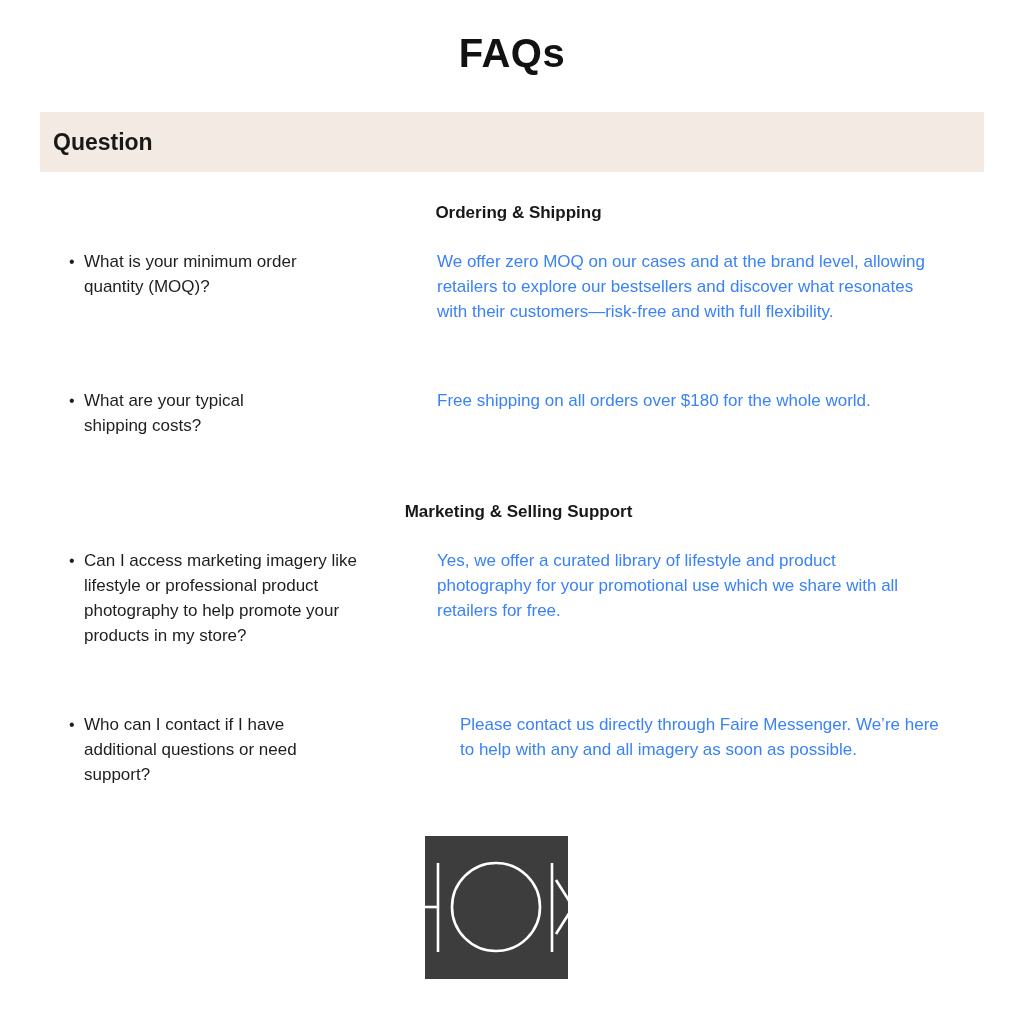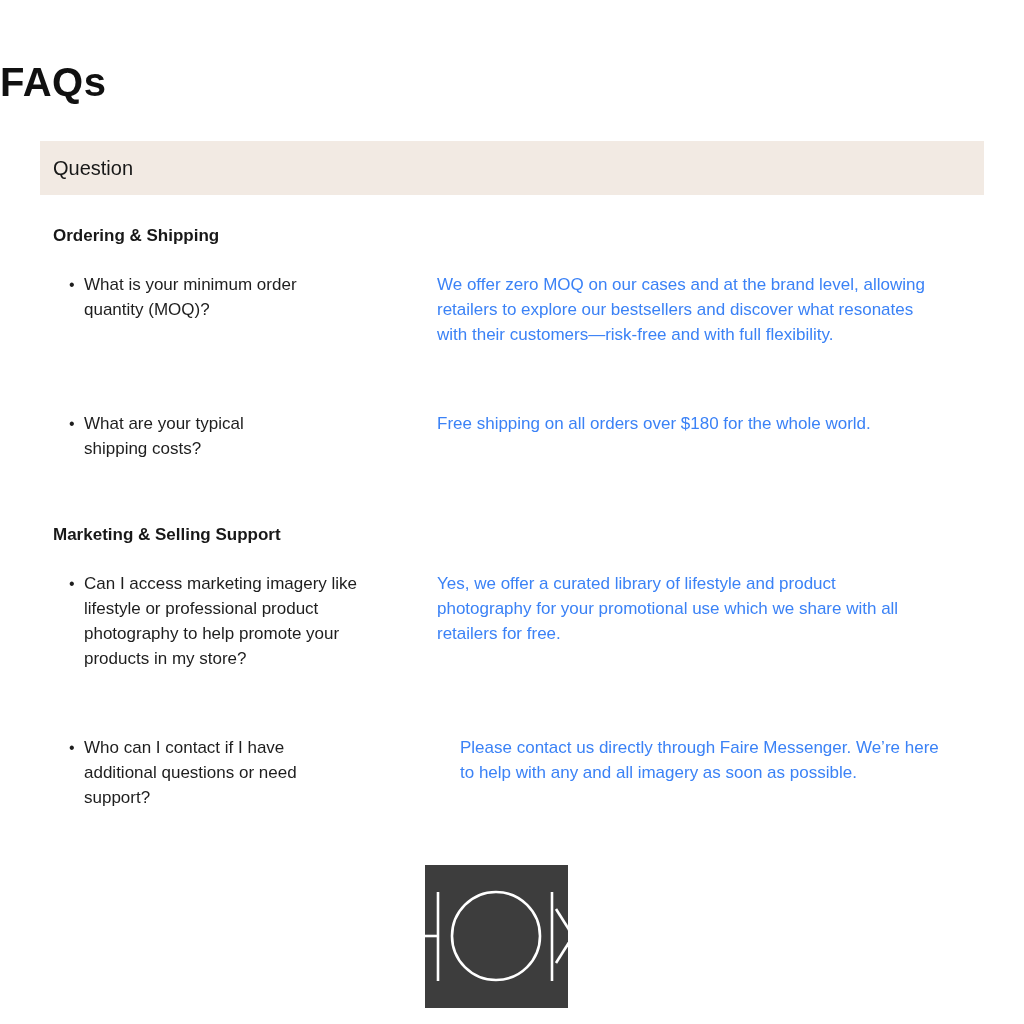--- a/index.html
+++ b/index.html
@@ -7,49 +7,50 @@
     width: 1024px;
     height: 1024px;
     background: #ffffff;
     font-family: "Liberation Sans", sans-serif;
     color: #1e1e1e;
     overflow: hidden;
   }
   .page { width: 1024px; height: 1024px; position: relative; }
 
   .page-title {
-    margin-top: 60px;
-    text-align: left;
+    margin-top: 31px;
+    text-align: center;
     font-size: 40px;
     font-weight: 700;
     letter-spacing: 0.5px;
     color: #111111;
   }
 
   .faq-header {
     margin: 36px 40px 0 40px;
-    height: 54px;
+    height: 60px;
     background: #f2eae3;
     display: grid;
     grid-template-columns: 370px 1fr;
     align-items: center;
     padding-left: 13px;
-    font-size: 20px;
-    font-weight: 400;
+    font-size: 23px;
+    font-weight: 700;
     color: #181818;
   }
 
   .content { margin: 0 40px; }
 
   .section-title {
     font-size: 17px;
     font-weight: 700;
     color: #181818;
     padding-left: 13px;
     margin: 42px 0 26px 0;
+    text-align: center;
   }
   .section-title.first { margin-top: 31px; }
 
   .faq-row {
     display: grid;
     grid-template-columns: 397px 1fr;
     margin-bottom: 64px;
   }
   .faq-row:last-child { margin-bottom: 0; gap: 23px; }
 

